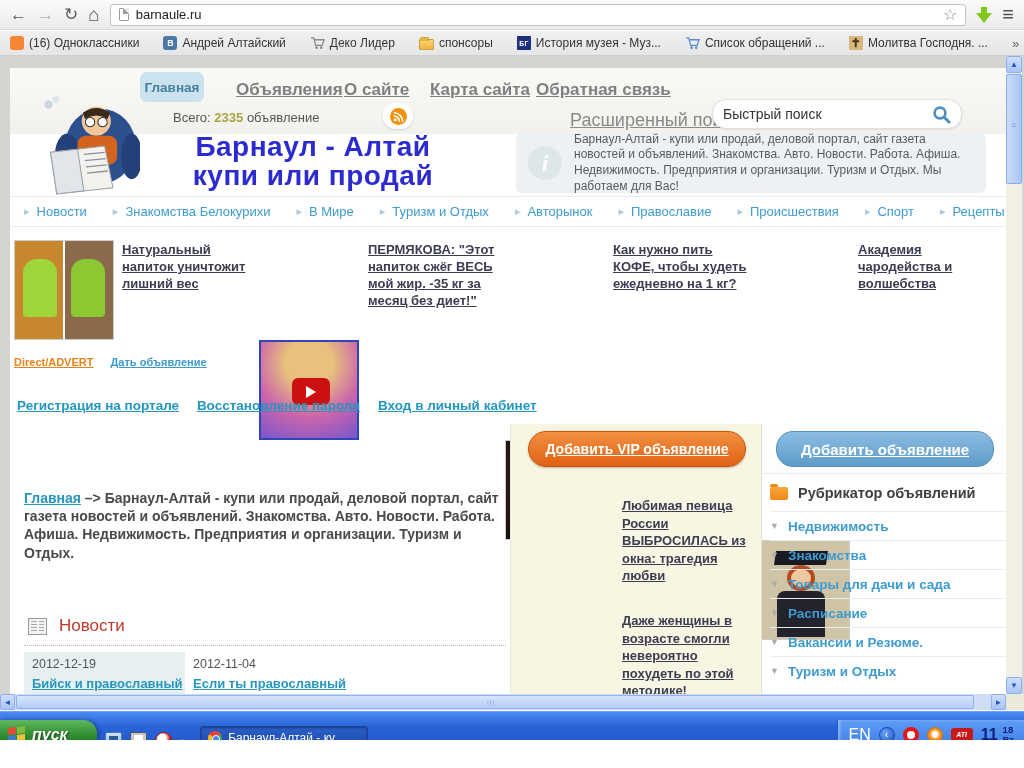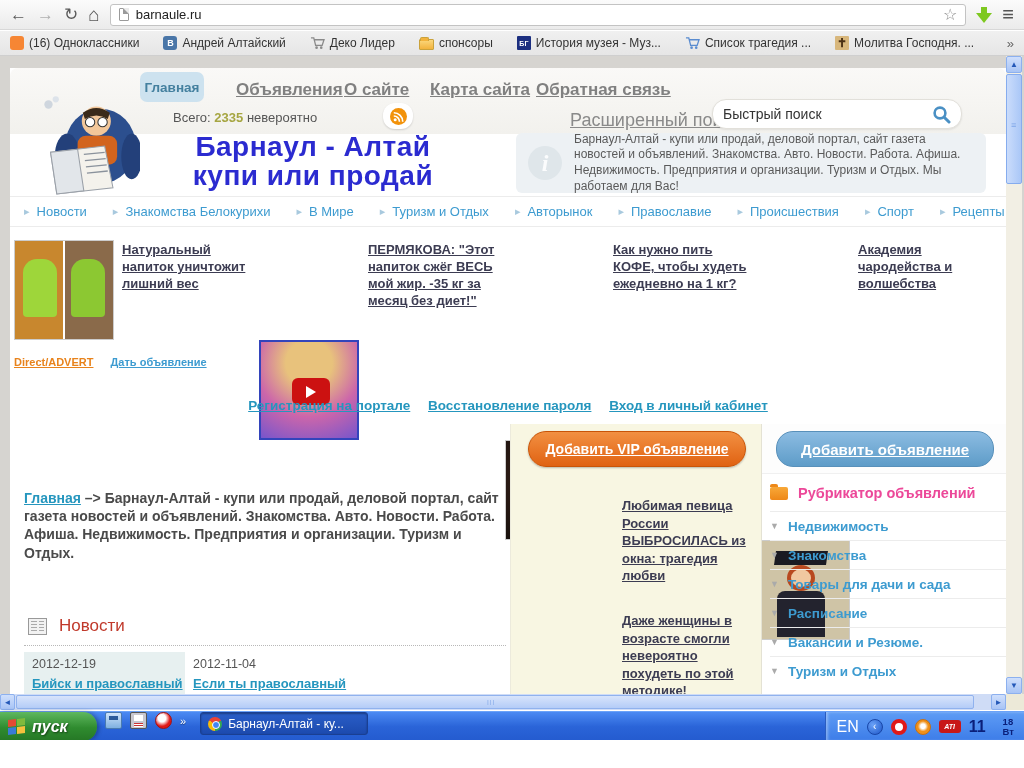--- a/index.html
+++ b/index.html
@@ -79,21 +79,21 @@
   .img3{background:radial-gradient(circle at 50% 38%,#d8a87c 0 22%,#2a1a14 58%,#17100c);position:relative}
   .img3:after{content:"";position:absolute;left:14px;bottom:0;width:26px;height:34px;background:#e8e4da;transform:skewX(-18deg)}
   .img4{background:#cfc4a6;position:relative}
   .img4 .cap{position:absolute;left:24px;top:10px;width:52px;height:14px;background:#1a1a22;transform:skewX(-8deg)}
   .img4 .face{position:absolute;left:36px;top:24px;width:28px;height:26px;border-radius:50%;background:#f0c8a0;border:4px solid #b8491f}
   .img4 .gown{position:absolute;left:26px;top:50px;width:48px;height:46px;background:#23232e;border-radius:8px 8px 0 0}
   .advert-line{top:356px;left:14px;font-size:11px;font-weight:bold}
   .advert-line .da{color:#e8831c;text-decoration:underline}
   .advert-line .give{color:#3d9bd0;text-decoration:underline;margin-left:14px}
 
-  .acclinks{top:398px;left:10px;width:996px;text-align:center;font-size:13.5px;font-weight:bold}
+  .acclinks{top:398px;left:10px;width:996px;text-align:left;font-size:13.5px;font-weight:bold}
   .acclinks span{color:#2596be;text-decoration:underline;margin:0 7px}
 
   
   .strip{top:424px;left:10px;width:500px;height:50px;background:#f2f2ef;border-top:1px solid #e2e2de;border-bottom:1px solid #e2e2de;display:flex}
   .qcell{flex:1;display:flex;align-items:center;justify-content:center;gap:9px;font-size:14.5px}
   .qcell+.qcell{border-left:1px dotted #bbb}
   .qcell a{color:#3d9bd0;text-decoration:underline}
   .globe{width:22px;height:22px;border-radius:50%;background:radial-gradient(circle at 35% 35%,#7ecb4f 0 35%,#3d86c9 70%);border:1px solid #3a78b0;position:relative}
   .globe:after{content:"";position:absolute;right:-2px;bottom:-2px;width:9px;height:9px;border:2px solid #c89a2a;border-radius:50%;background:rgba(255,255,255,.5)}
   .listic{width:22px;height:22px;background:#fafafa;border:1px solid #ccc;border-radius:3px;display:flex;flex-direction:column;justify-content:center;gap:3px;padding:0 3px}
@@ -119,28 +119,28 @@
   .ncell{width:161px;padding:5px 8px}
   .ncell.alt{background:#e7f0f0}
   .ndate{font-size:12.5px;color:#555;margin-bottom:3px}
   .nlink{font-size:13px;font-weight:bold;color:#2596be;text-decoration:underline;white-space:nowrap}
   .sad-txt{font-size:13px;font-weight:bold;color:#3c3c52;text-decoration:underline;line-height:1.35;width:134px}
 
   .rubric{top:485px;left:770px;width:236px}
   .rubhead{display:flex;align-items:center;gap:10px;margin-bottom:10px}
   .rfolder{width:18px;height:13px;background:linear-gradient(#f8a838,#ee8818);border-radius:2px;position:relative}
   .rfolder:before{content:"";position:absolute;top:-3px;left:0;width:8px;height:3px;background:#ee8818;border-radius:2px 2px 0 0}
-  .rubtitle{font-size:14.5px;font-weight:bold;color:#ec4899}
+  .rubtitle{font-size:14.5px;font-weight:bold;color:#404040}
   .ritem{display:flex;align-items:center;gap:9px;height:29px;border-top:1px solid #ececec;font-size:13.5px;font-weight:bold}
   .ritem:first-of-type{border-top:none}
   .ritem .tri{color:#aaa;font-size:9px}
   .ritem a{color:#3d9bd0;text-decoration:none}
 
   
-  .taskbar{top:711px;left:0;width:1024px;height:38px;background:linear-gradient(#4b8af3,#2a64d8 40%,#2258cc 90%,#1b4ab8);border-top:1px solid #6aa2f8;display:flex;align-items:flex-start}
+  .taskbar{top:711px;left:0;width:1024px;height:38px;background:linear-gradient(#4b8af3,#2a64d8 40%,#2258cc 90%,#1b4ab8);border-top:1px solid #6aa2f8;display:flex;align-items:flex-end}
   .startbtn{width:97px;height:29px;background:linear-gradient(#5fb85f,#2f8b2f 55%,#257725);border-radius:0 14px 14px 0;display:flex;align-items:center;gap:7px;padding:0 14px 0 8px;box-shadow:2px 0 4px rgba(0,0,0,.3)}
   .winflag{width:17px;height:15px;display:grid;grid-template-columns:8px 8px;grid-template-rows:7px 7px;gap:1px;transform:skewY(-6deg)}
   .winflag i:nth-child(1){background:#e34a33}.winflag i:nth-child(2){background:#7fba3d}
   .winflag i:nth-child(3){background:#3a7bd5}.winflag i:nth-child(4){background:#f5c13d}
   .startlabel{color:#fff;font-size:16px;font-weight:bold;font-style:italic;text-shadow:1px 1px 2px rgba(0,0,0,.5)}
   .ql{display:flex;align-items:center;gap:8px;padding:0 8px}
   .qlicon{width:17px;height:17px;border-radius:2px}
   .qi1{background:linear-gradient(#cfe4fa,#7fb0e0);border:1px solid #4a7ab0;position:relative}
   .qi1:after{content:"";position:absolute;left:3px;top:3px;right:3px;height:4px;background:#2a5a9a}
   .qi2{background:#c8c8d0;border:1px solid #555;position:relative}
@@ -151,21 +151,21 @@
   .taskbtn{margin-left:6px;width:168px;height:23px;background:linear-gradient(#2a5ec8,#1c4aae);border:1px solid #1a3f92;border-radius:3px;box-shadow:inset 0 1px 2px rgba(0,0,0,.35);display:flex;align-items:center;gap:6px;padding:0 7px;color:#fff;font-size:12px;white-space:nowrap;overflow:hidden}
   .chrome-ic{width:14px;height:14px;min-width:14px;border-radius:50%;background:conic-gradient(from -60deg,#ea4335 0 120deg,#34a853 0 240deg,#fbbc05 0 360deg);position:relative}
   .chrome-ic:after{content:"";position:absolute;left:4px;top:4px;width:6px;height:6px;background:#4285f4;border:1px solid #fff;border-radius:50%}
   .tray{margin-left:auto;height:29px;display:flex;align-items:center;gap:8px;background:linear-gradient(#5e9cf5,#3c7ce8);border-left:1px solid #2a5cc0;box-shadow:inset 2px 0 3px rgba(255,255,255,.35);padding:0 10px}
   .lang{color:#fff;font-size:16px}
   .trayic{width:16px;height:16px;border-radius:50%;display:flex;align-items:center;justify-content:center;font-size:10px;color:#fff}
   .t-collapse{background:radial-gradient(circle at 35% 35%,#6aa2f8,#1c55c8);border:1px solid #1846a8}
   .t-red{background:#fff;border:4px solid #e01818}
   .t-orange{background:radial-gradient(circle at 50% 45%,#fff 0 22%,#f09018 50%);border:1px solid #c87010}
   .t-ati{width:22px;height:13px;border-radius:3px;background:#c81818;color:#fff;font-size:7px;font-weight:bold;font-style:italic;display:flex;align-items:center;justify-content:center}
-  .clock{display:flex;align-items:center;gap:17px;color:#0a1f7a;font-weight:bold}
+  .clock{display:flex;align-items:center;gap:5px;color:#0a1f7a;font-weight:bold}
   .clock .hh{font-size:16px}
   .clock .stack{display:flex;flex-direction:column;line-height:1;font-size:9.5px}
   .below-bar{top:740px;left:0;width:1024px;height:28px;background:#fff}
 </style>
 </head>
 <body>
 
 <div id="screen">
 
   <div class="abs toolbar">
@@ -209,21 +209,21 @@
     <span class="bm">
       <span class="fav bgu">БГ</span>
       <span>История музея - Муз...</span>
     </span>
     <span class="bm">
       <svg class="cart-svg" viewBox="0 0 16 15">
           <path d="M1 2h3l2 8h7l2-6H5" fill="none" stroke="#5a8cd0" stroke-width="1.4"></path>
           <circle cx="7" cy="12.5" r="1.4" fill="#5a8cd0"></circle>
           <circle cx="12" cy="12.5" r="1.4" fill="#5a8cd0"></circle>
         </svg>
-      <span>Список трагедия ...</span>
+      <span>Список обращений ...</span>
     </span>
     <span class="bm">
       <span class="fav cross">✝</span>
       <span>Молитва Господня. ...</span>
     </span>
     <span class="bm-overflow">»</span>
   </div>
 
   <div class="abs pagebg"></div>
   <div class="abs site"></div>
@@ -231,21 +231,21 @@
 
   <div class="abs tab-active">Главная</div>
   <a class="abs tablink" style="left:236px">Объявления</a>
   <a class="abs tablink" style="left:344px">О сайте</a>
   <a class="abs tablink" style="left:430px">Карта сайта</a>
   <a class="abs tablink" style="left:536px">Обратная связь</a>
 
   <div class="abs counter">
     <span>Всего:</span>
     <b>2335</b>
-    <span>невероятно</span>
+    <span>объявление</span>
   </div>
 
   <div class="abs rss">
     <svg viewBox="0 0 18 18">
         <circle cx="9" cy="9" r="9" fill="#f2920a"></circle>
         <circle cx="5.5" cy="12.5" r="1.6" fill="#fff"></circle>
         <path d="M4 8.5a6 6 0 0 1 6 6" fill="none" stroke="#fff" stroke-width="1.7"></path>
         <path d="M4 5a9.5 9.5 0 0 1 9.5 9.5" fill="none" stroke="#fff" stroke-width="1.7"></path>
       </svg>
   </div>

